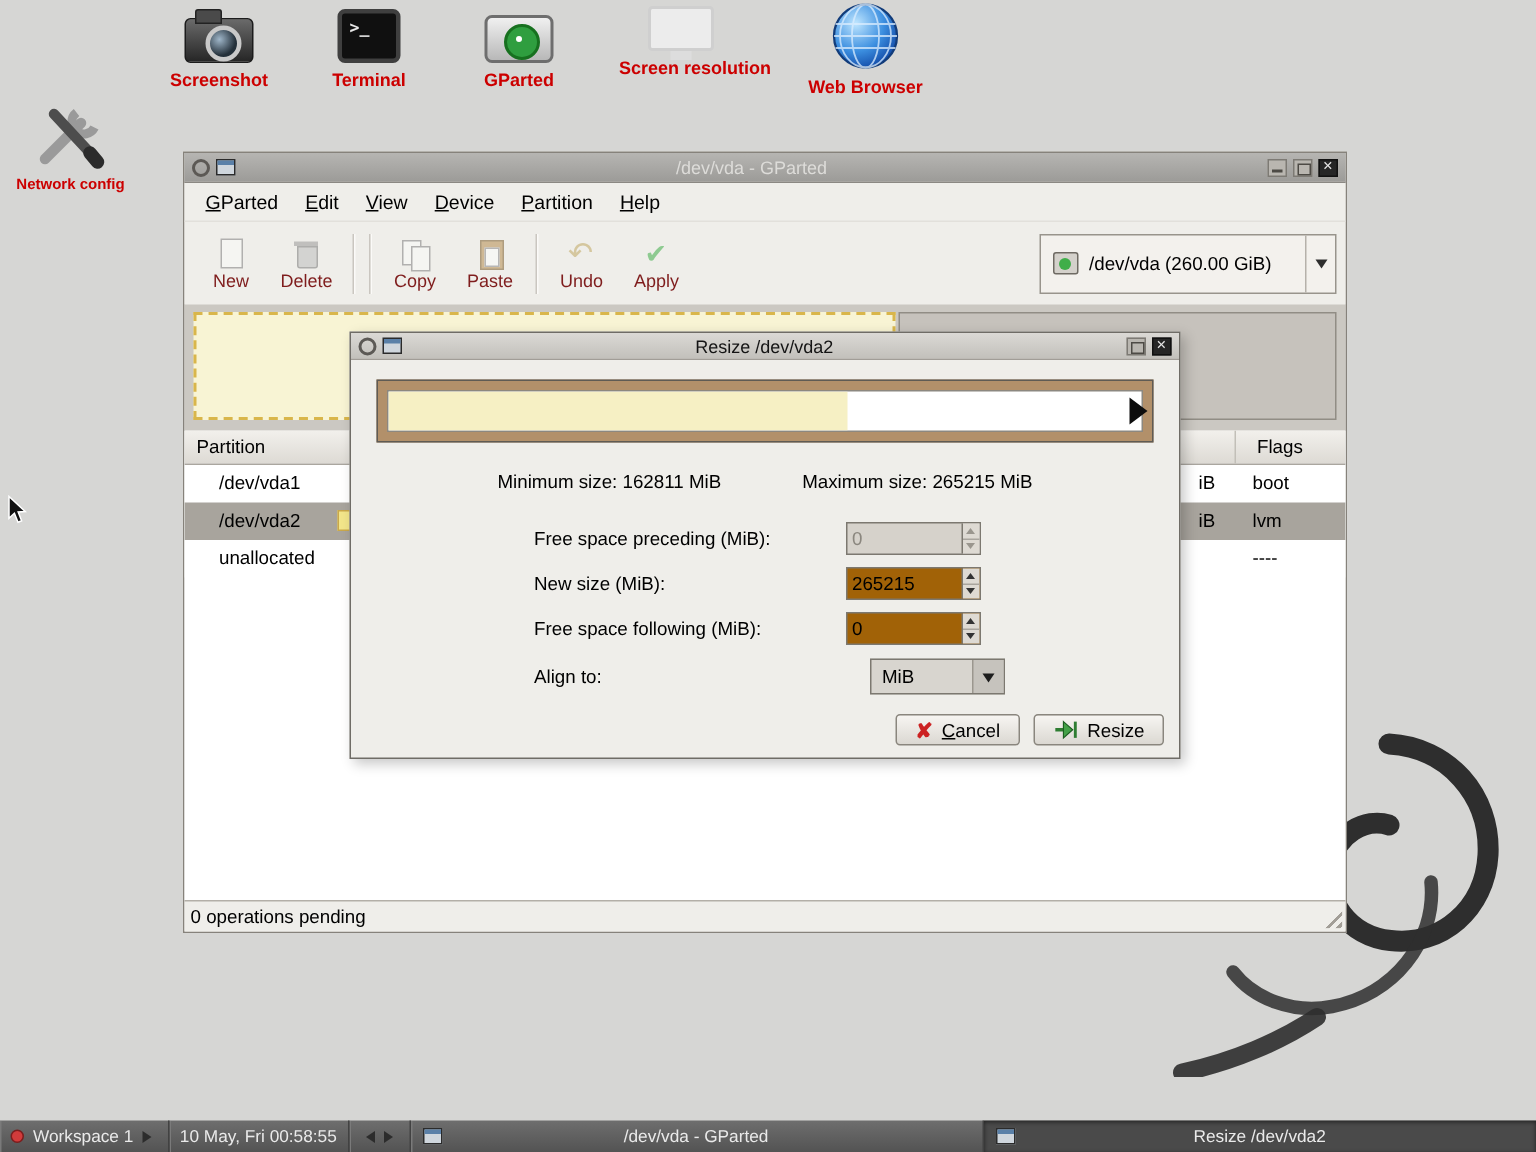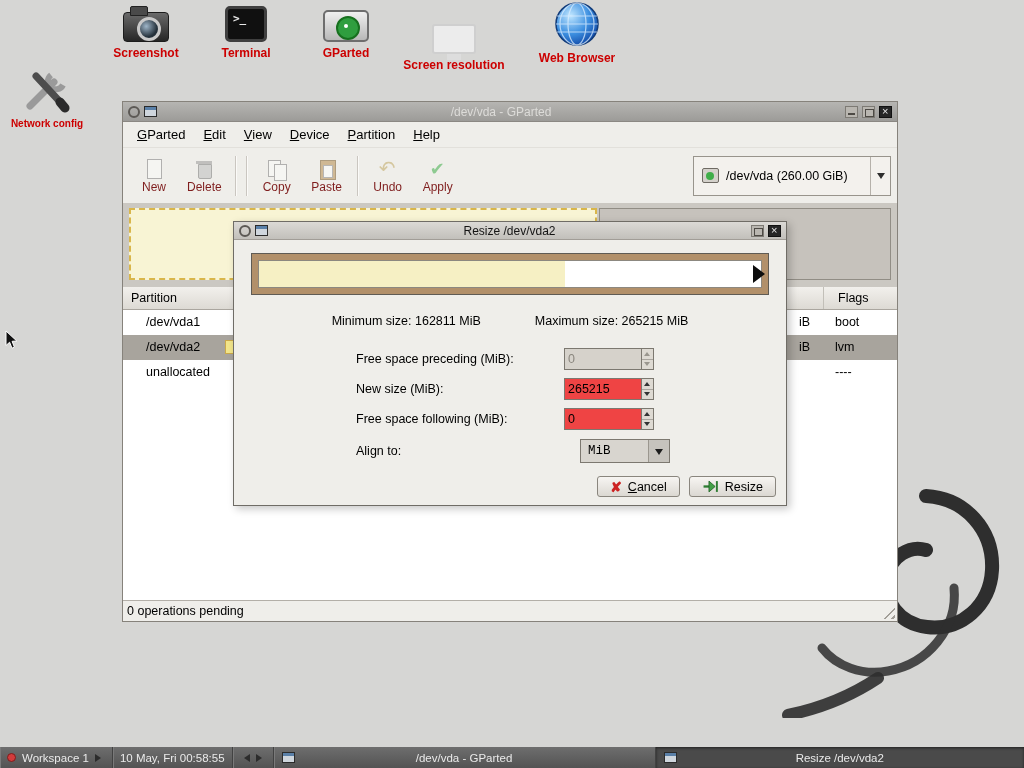--- a/index.html
+++ b/index.html
@@ -95,33 +95,33 @@
   .window-dialog .ttl { color:#141414; }
   .dlg-body { position:relative; height:266px; }
   .resize-widget { position:absolute; left:17px; top:13px; width:518px; height:42px; border:1px solid #5f5b54; background:#b2906a; padding:6px; }
   .rw-inner { width:100%; height:100%; background:#fff; border:1px solid #8c8880; position:relative; overflow:hidden; }
   .rw-used { position:absolute; left:0; top:0; bottom:0; width:61%; background:#f6f0c4; }
   .rw-arrow { position:absolute; right:3px; top:50%; transform:translateY(-50%); width:0; height:0; border-top:9px solid transparent; border-bottom:9px solid transparent; border-left:12px solid #0d0d0d; cursor:ew-resize; }
   .minmax { position:absolute; top:74px; left:0; width:100%; display:flex; justify-content:center; gap:54px; font-size:12.5px; }
   .dform { position:absolute; top:104px; left:122px; right:0; font-size:12.5px; }
   .frow { display:flex; align-items:center; height:30px; }
   .flabel { width:208px; }
-  .spinbox { display:flex; width:90px; height:22px; border:1px solid #7c7870; background:#ef4444; }
+  .spinbox { display:flex; width:90px; height:22px; border:1px solid #7c7870; background:#a16207; }
   .spinbox input { border:0; outline:none; width:100%; font-size:12.5px; padding:0 3px; font-family:"Liberation Sans",sans-serif; background:transparent; }
   .spinbox.disabled { background:#d6d2cb; }
   .spinbox.disabled input { color:#8b877f; }
   .spins { width:14px; border-left:1px solid #7c7870; display:flex; flex-direction:column; }
   .spin-up,.spin-down { flex:1; background:#dedad3; display:flex; align-items:center; justify-content:center; cursor:pointer; }
   .spin-up { border-bottom:1px solid #a9a59e; }
   .spin-up::before { content:""; border:3px solid transparent; border-bottom:4px solid #333; margin-bottom:2px; }
   .spin-down::before { content:""; border:3px solid transparent; border-top:4px solid #333; margin-top:2px; }
   .spinbox.disabled .spin-up::before { border-bottom-color:#9a968e; }
   .spinbox.disabled .spin-down::before { border-top-color:#9a968e; }
   .alignrow { margin-top:2px;gap:16px; }
-  .combo { display:flex; align-items:center; width:90px; height:24px; border:1px solid #7c7870; background:#d8d5cf; cursor:pointer;font-family:Liberation Mono, monospace; }
+  .combo { display:flex; align-items:center; width:90px; height:24px; border:1px solid #7c7870; background:#d8d5cf; cursor:pointer; }
   .combo-val { flex:1; padding-left:7px; }
   .combo-btn { width:21px; height:100%; border-left:1px solid #9b978f; background:#c6c3bd; display:flex; align-items:center; justify-content:center; }
   .combo-btn::before { content:""; border:4px solid transparent; border-top:6px solid #1d1d1d; margin-top:5px; }
   .dlg-buttons { position:absolute; right:10px; bottom:9px; display:flex; gap:9px; }
   .btn { display:flex; align-items:center; gap:6px; height:21px; padding:0 12px; background:linear-gradient(#f7f5f2,#dbd8d2); border:1px solid #8a867e; border-radius:3px; font-size:12.5px; cursor:pointer; }
   .x-cancel-icon::before { content:"\2718"; color:#cc2222; font-weight:bold; font-size:14px; }
 
   
   .taskbar { position:absolute; left:0; bottom:0; width:1024px; height:21px; background:linear-gradient(#6e6e6e,#535353); display:flex; color:#eaeaea; font-size:11.5px; }
   .tbsec { display:flex; align-items:center; border-right:1px solid #424242; box-shadow:1px 0 0 #7a7a7a inset; padding:0 7px; gap:6px; }
@@ -154,21 +154,21 @@
     <div class="dicon-label">Screenshot</div>
   </div>
   <div class="dicon" style="left:206px; top:6px; width:80px;">
     <div class="dicon-img icon-terminal"></div>
     <div class="dicon-label">Terminal</div>
   </div>
   <div class="dicon" style="left:306px; top:2px; width:80px;">
     <div class="dicon-img icon-gparted"></div>
     <div class="dicon-label">GParted</div>
   </div>
-  <div class="dicon" style="left:394px; top:24px; width:120px;">
+  <div class="dicon" style="left:394px; top:4px; width:120px;text-align:right;">
     <div class="dicon-img icon-screenres"></div>
     <div class="dicon-label">Screen resolution</div>
   </div>
   <div class="dicon" style="left:517px; top:1px; width:120px;">
     <svg class="dicon-img" width="46" height="46" viewBox="0 0 46 46" style="display:block;">
       <defs>
         <radialGradient id="gb" cx="35%" cy="30%" r="80%">
           <stop offset="0" stop-color="#bfe6ff"></stop>
           <stop offset="0.55" stop-color="#3c8fe0"></stop>
           <stop offset="1" stop-color="#0b3f9e"></stop>

